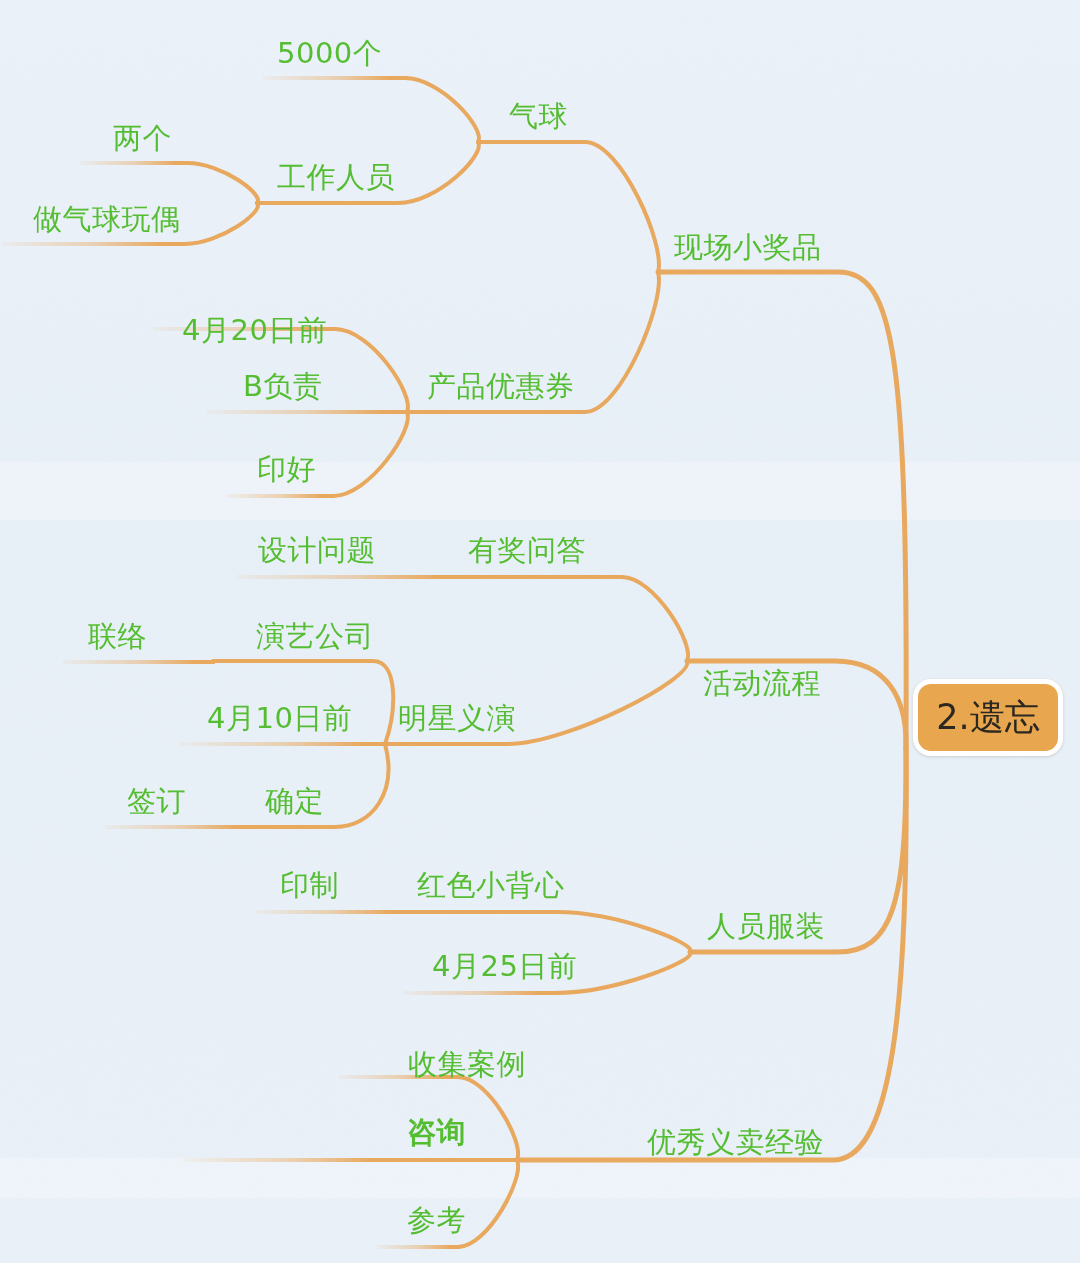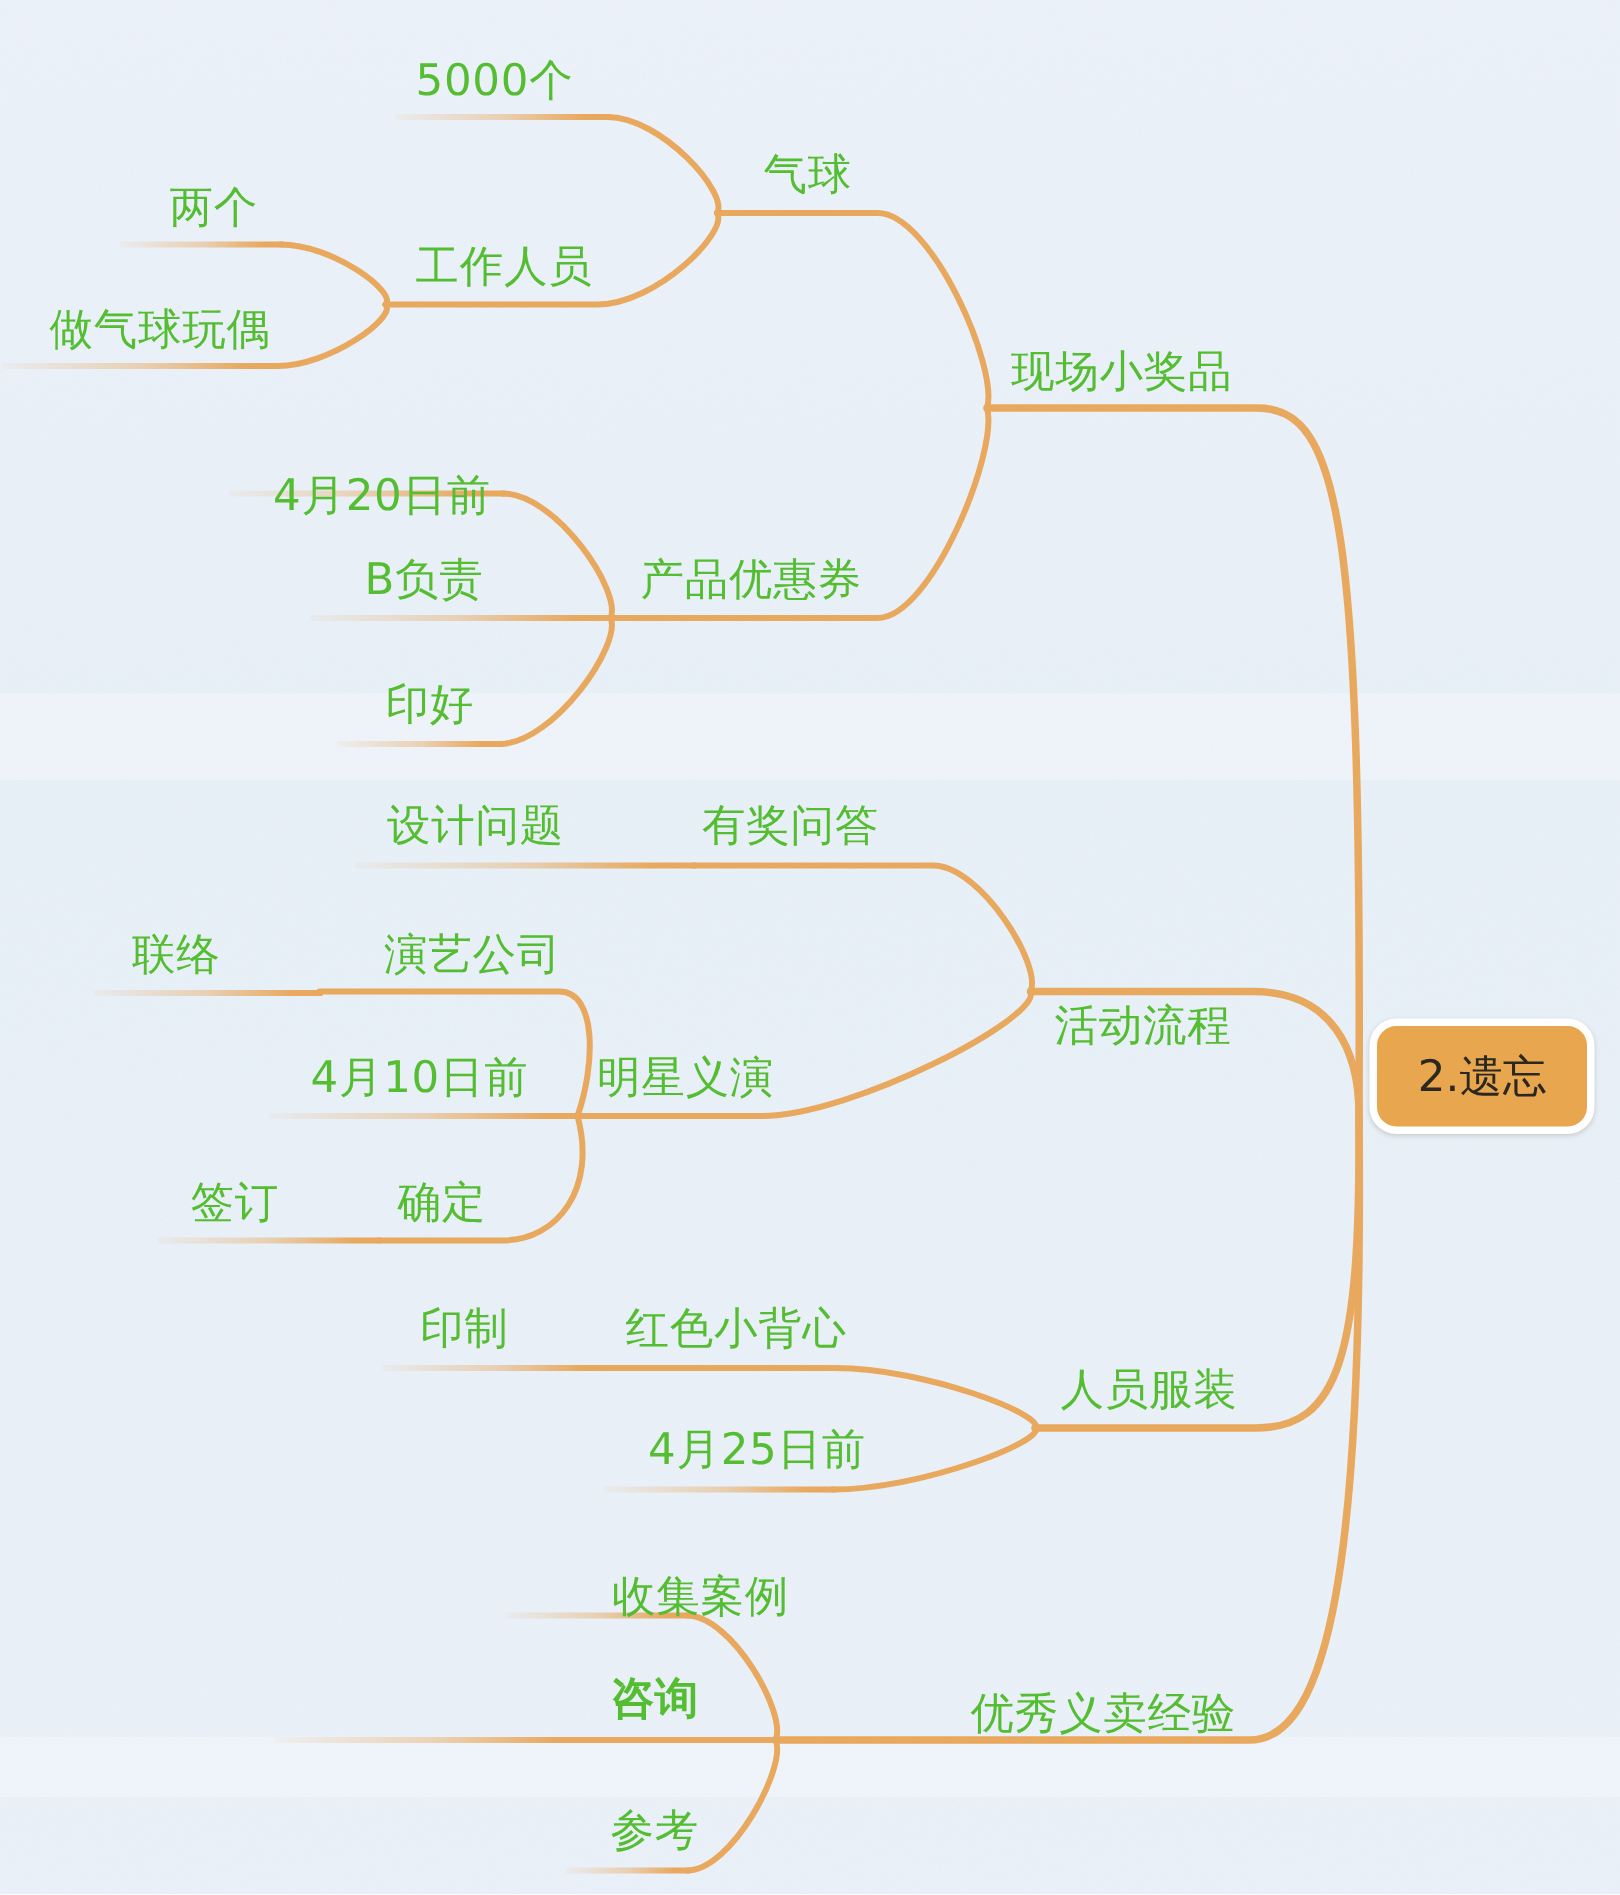--- a/index.html
+++ b/index.html
@@ -22,21 +22,21 @@
   }
   .root-node{
     position:absolute;
     left:913px;top:679px;
     width:150px;height:77px;
     box-sizing:border-box;
     background:#e8a64e;
     border:5px solid #ffffff;
     border-radius:18px;
     display:flex;align-items:center;justify-content:center;
-    font-size:29px;
+    font-size:35px;
     color:#2b2721;
     box-shadow:0 1px 3px rgba(120,110,80,.25);
   }
 </style>
 </head>
 <body>
 
 <div class="canvas">
 
   <div class="band" style="top:462px;height:58px;"></div>

